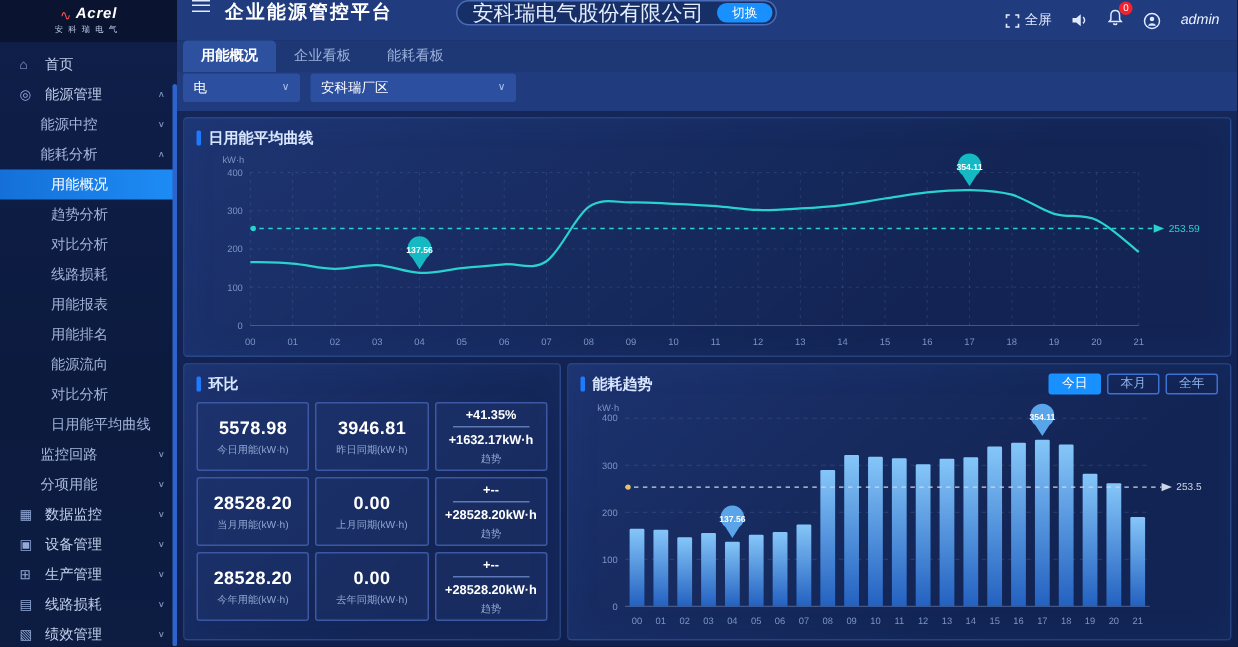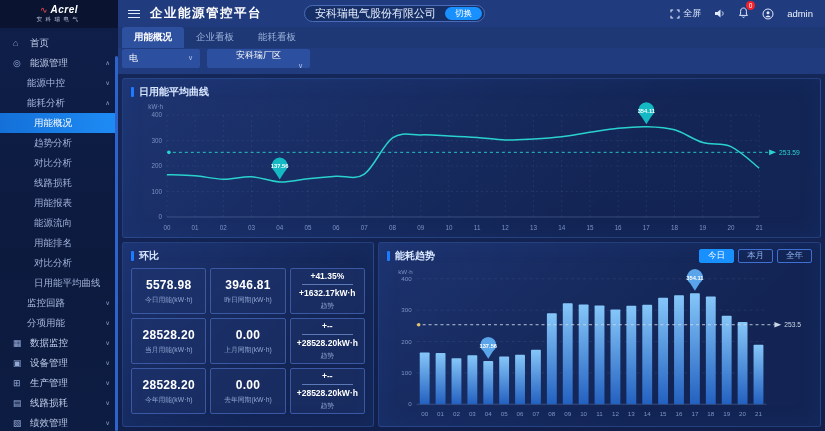--- a/index.html
+++ b/index.html
@@ -21,47 +21,47 @@
   .nav-item.lvl1{padding-left:27px;color:#a9b9de;}
   .nav-item.lvl2{padding-left:34px;color:#a2b3da;}
   .nav-item.active{background:linear-gradient(90deg,#1470d8,#1e8cf5);color:#fff;}
   .nav-icon{width:13px;margin-right:4px;font-size:9px;color:#93a9d6;flex:none;}
   .nav-label{overflow:hidden;text-overflow:ellipsis;}
   .nav-arrow{margin-left:auto;font-size:6.5px;color:#8199c7;transform:scaleY(.9);}
   .side-scrollbar{position:absolute;right:0;top:56px;bottom:0;width:3px;background:#2d63ca;border-radius:2px;}
 
   
   .main{flex:1;display:flex;flex-direction:column;min-width:0;}
-  .topbar{height:27px;background:#203c7e;display:flex;align-items:center;padding:0 12px 0 10px;flex:none;}
+  .topbar{height:27px;background:#203c7e;display:flex;padding:0 12px 0 10px;flex:none;}
   .hamburger{width:12px;height:8px;border-top:1.5px solid #dfe9ff;border-bottom:1.5px solid #dfe9ff;position:relative;flex:none;}
   .hamburger::after{content:"";position:absolute;left:0;right:0;top:2.2px;border-top:1.5px solid #dfe9ff;}
   .app-title{font-size:12.5px;font-weight:bold;color:#fff;letter-spacing:1.5px;margin-left:10px;}
   .company-pill{margin-left:42px;display:flex;align-items:center;height:17px;border:1px solid #4a6cb8;
                 background:rgba(9,24,60,.35);border-radius:9px;padding:0 2px 0 10px;gap:9px;cursor:pointer;}
-  .company-name{font-size:11px;color:#e6eeff;}
+  .company-name{font-size:14px;color:#e6eeff;}
   .switch-btn{height:13px;background:#1890ff;color:#fff;font-size:8.5px;border-radius:7px;padding:0 10px;
               display:flex;align-items:center;border:none;cursor:pointer;}
   .topbar-right{margin-left:auto;display:flex;align-items:center;gap:13px;}
   .tb-icon{display:flex;align-items:center;gap:3px;color:#dfe9ff;font-size:9px;cursor:pointer;}
   .tb-icon svg{display:block;}
   .bell-wrap{position:relative;cursor:pointer;}
   .badge{position:absolute;top:-4px;right:-6px;background:#f5222d;color:#fff;font-size:6.5px;min-width:9px;height:9px;
          border-radius:5px;display:flex;align-items:center;justify-content:center;padding:0 1px;}
-  .username{font-size:9.5px;color:#ecf2ff;cursor:pointer;}
+  .username{font-size:9.5px;color:#ecf2ff;cursor:pointer;font-style:italic;}
 
   .tabs{height:21px;background:#1d3875;display:flex;padding-left:4px;flex:none;}
   .tab{padding:0 12px;display:flex;align-items:center;font-size:9.5px;color:#9db2dc;cursor:pointer;}
   .tab.active{background:#2d509f;color:#fff;font-weight:bold;border-radius:3px 3px 0 0;}
 
   .filters{height:26px;background:#203c7e;display:flex;align-items:center;gap:7px;padding:0 0 6px 4px;flex:none;}
   .select{height:19px;background:#2c4f9f;border-radius:2px;display:flex;align-items:center;color:#fff;
           font-size:9px;padding:0 7px;cursor:pointer;}
   .select .chev{margin-left:auto;color:#a9c2ef;font-size:7px;padding-left:8px;}
   .select.s1{width:78px;}
-  .select.s2{width:103px;flex-direction:column;}
+  .select.s2{width:137px;}
 
   .content{flex:1;background:linear-gradient(180deg,#152759 0%,#101f4c 100%);padding:4px;display:flex;
            flex-direction:column;gap:4px;min-height:0;}
   .panel{background:linear-gradient(135deg,rgba(40,68,140,.5) 0%,rgba(19,37,84,.92) 70%);
          border:1px solid rgba(72,116,200,.32);border-radius:3px;box-shadow:inset 0 0 22px rgba(30,80,180,.12);}
   .panel-title{display:flex;align-items:center;gap:5px;font-size:10px;font-weight:bold;color:#d8e6ff;flex:none;}
   .title-bar{width:3px;height:10px;background:#1e7bff;border-radius:1px;flex:none;}
 
   .line-panel{height:160px;flex:none;padding:6px 8px 2px;display:flex;flex-direction:column;}
   .line-chart{width:100%;height:138px;display:block;}
@@ -125,24 +125,24 @@
         <div class="nav-item lvl2">
           <span class="nav-label">对比分析</span>
         </div>
         <div class="nav-item lvl2">
           <span class="nav-label">线路损耗</span>
         </div>
         <div class="nav-item lvl2">
           <span class="nav-label">用能报表</span>
         </div>
         <div class="nav-item lvl2">
+          <span class="nav-label">用能排名</span>
+        </div>
+        <div class="nav-item lvl2">
           <span class="nav-label">能源流向</span>
-        </div>
-        <div class="nav-item lvl2">
-          <span class="nav-label">用能排名</span>
         </div>
         <div class="nav-item lvl2">
           <span class="nav-label">对比分析</span>
         </div>
         <div class="nav-item lvl2">
           <span class="nav-label">日用能平均曲线</span>
         </div>
         <div class="nav-item lvl1">
           <span class="nav-label">监控回路</span>
           <span class="nav-arrow">∨</span>

